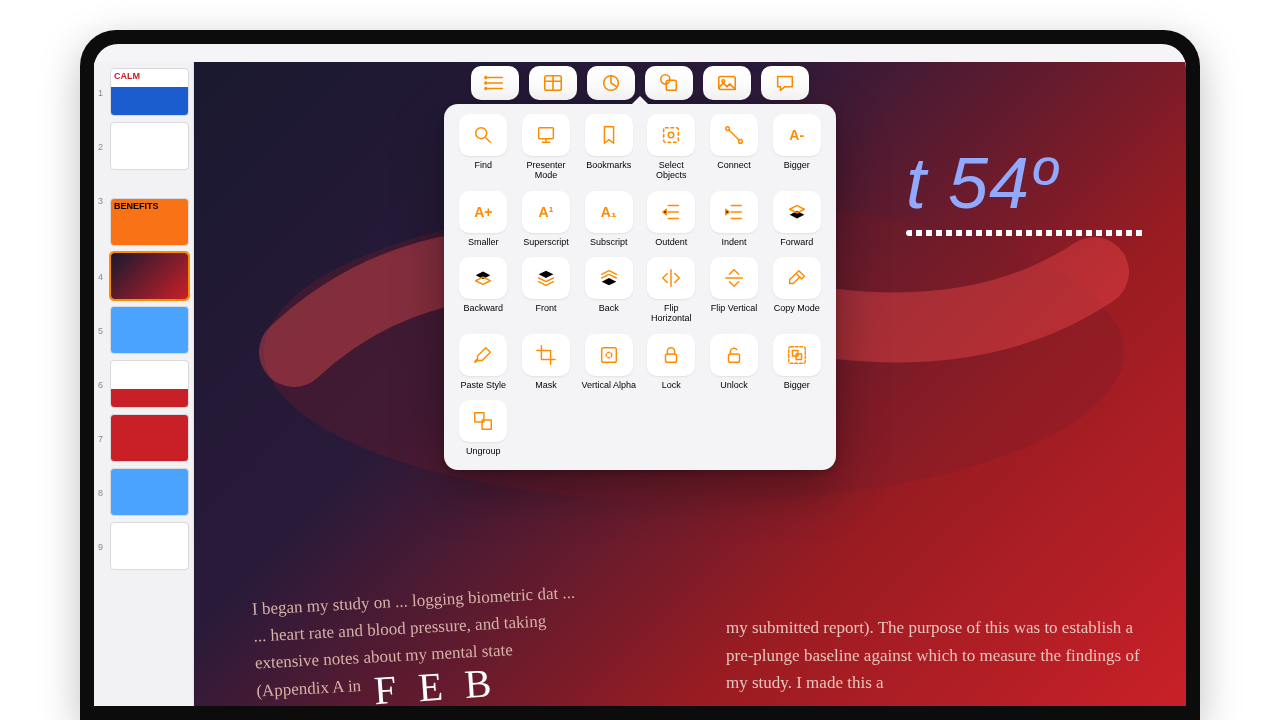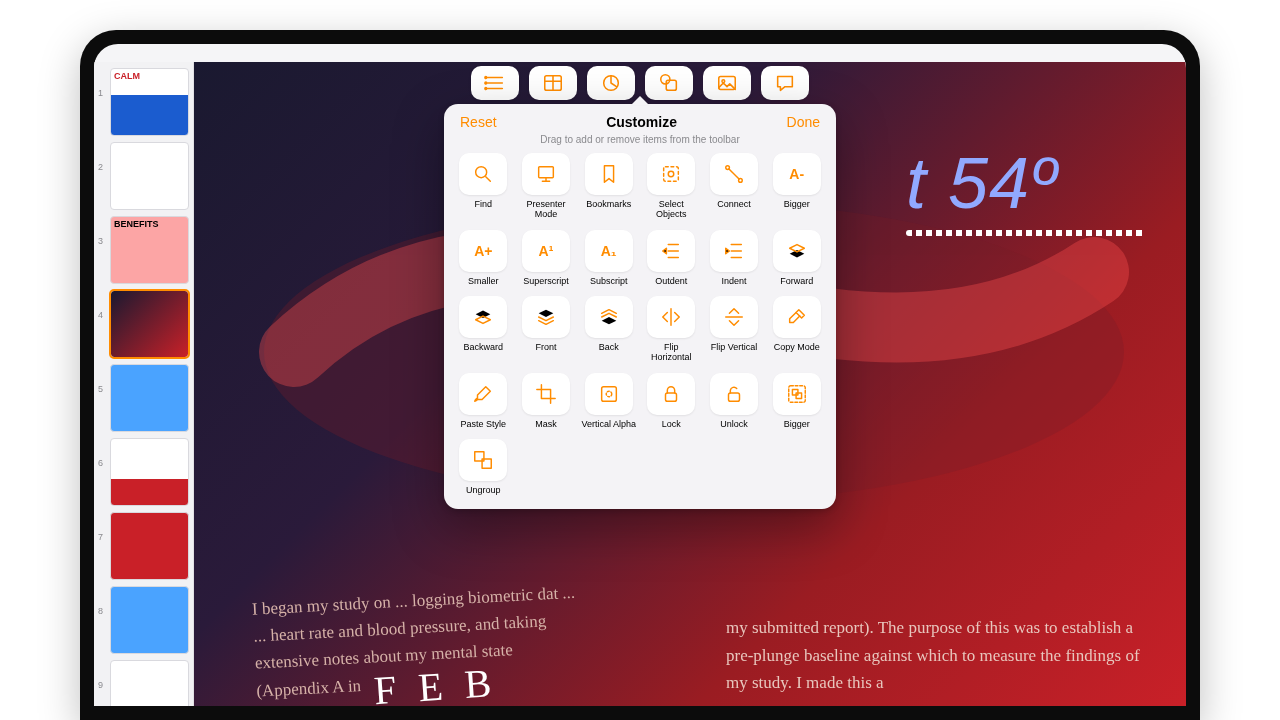--- a/index.html
+++ b/index.html
@@ -127,30 +127,30 @@
     bottom: 0;
     background: #f2f2f4;
     border-right: 1px solid #e1e1e4;
     overflow: hidden;
     padding: 6px 4px;
   }
   .slide-item { display:flex; align-items:flex-start; gap:4px; margin-bottom:6px;}
   .slide-item .num { width:8px; font-size:9px; color:#8a8a8e; padding-top:20px;}
   .slide-thumb {
     flex:1;
-    height: 68px;
+    height: 48px;
     border-radius: 4px;
     border: 1px solid #d9d9de;
     background:#fff;
     overflow:hidden;
     display:flex; flex-direction:column;
   }
   .slide-thumb.sel { outline: 2px solid #ff8c00; outline-offset:-1px;}
   .thumb-calm { background:linear-gradient(#fff 40%,#1b5ccf 40%); }
-  .thumb-ben  { background:#fca5a5; }
+  .thumb-ben  { background:#f97316;margin-top:22px; }
   .thumb-main { background:linear-gradient(135deg,#1a1930,#c92028); }
   .thumb-note { background:#4aa3ff; }
   .thumb-red  { background:#c92028; }
   .thumb-card { background:linear-gradient(#fff 60%,#c92028 60%); }
   .thumb-text { font-size:6px; padding:3px; line-height:1.1; color:#444;}
   .thumb-calm .thumb-text { color:#c92028; font-weight:800; font-size:9px;}
   .thumb-ben .thumb-text { color:#000; font-weight:900; font-size:9px;}
 
   
   .popover {
@@ -443,26 +443,20 @@
           </svg>
         </div>
         <div class="toolbar-slot orange">
           <svg viewBox="0 0 24 24" stroke="#ff8c00" stroke-width="1.7" fill="none" stroke-linecap="round" stroke-linejoin="round">
             <use href="#i-comment"></use>
           </svg>
         </div>
       </div>
 
     <div class="popover">
-      <div class="popover-header">
-        <span class="side">Reset</span>
-        <span class="title">Customize</span>
-        <span class="side">Done</span>
-      </div>
-      <div class="popover-sub">Drag to add or remove items from the toolbar</div>
       <div class="item-grid" id="item-grid">
           <div class="toolbar-item">
             <div class="item-tile">
               <svg viewBox="0 0 24 24" stroke="#ff8c00" stroke-width="1.7" fill="none" stroke-linecap="round" stroke-linejoin="round">
                 <use href="#i-search"></use>
               </svg>
             </div>
             <div class="item-label">Find</div>
           </div>
           <div class="toolbar-item">

